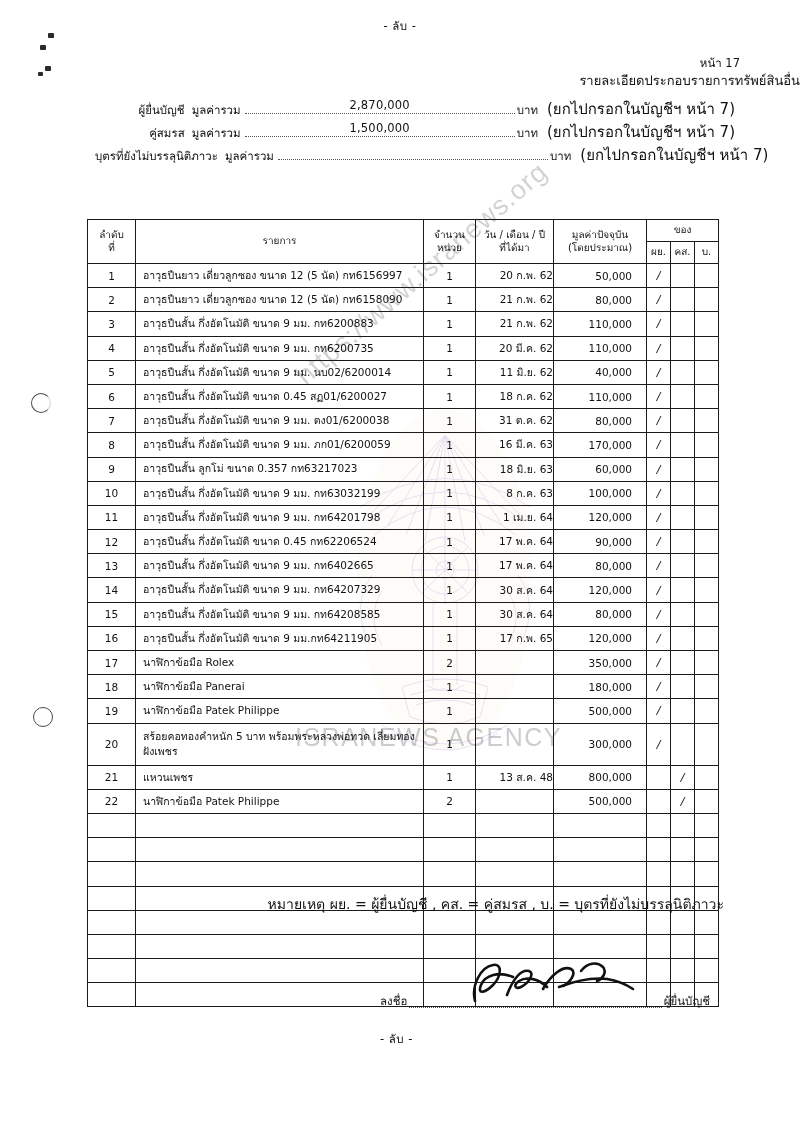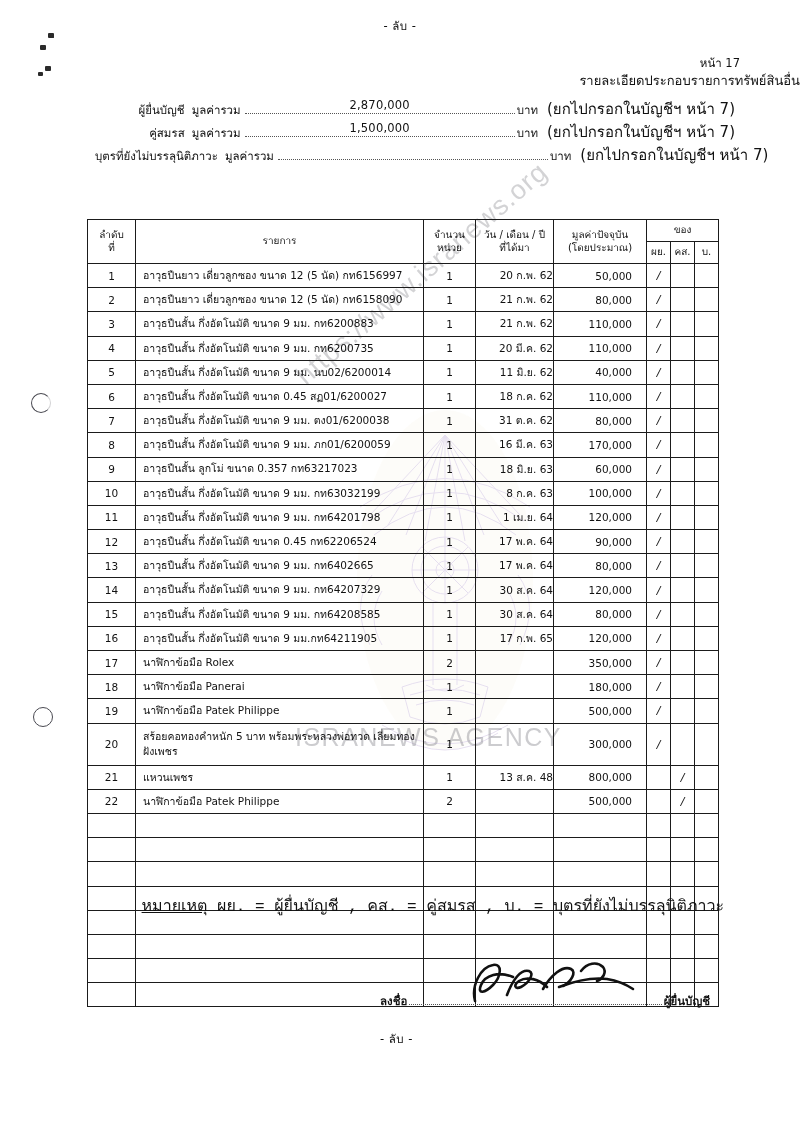--- a/index.html
+++ b/index.html
@@ -168,42 +168,40 @@
   tbody td.c-qty  { text-align: center; }
   tbody td.c-date { text-align: right; }
   tbody td.c-val  { text-align: right; padding-right: 14px; }
   tbody td.c-mark { text-align: center; font-style: italic; font-size: 11px; }
   tr.tall { height: 42px; }
 
   
   .note-line {
     position: absolute;
     right: 76px; top: 893px;
-    font-size: 16px;
+    font-size: 14px;
     white-space: nowrap;
-    font-family: Liberation Mono, monospace;
   }
   .note-line .ul { text-decoration: underline; }
   .foot-star {
     position: absolute;
     left: 84px; top: 911px;
     width: 640px;
     font-size: 10px;
     line-height: 1.55;
   }
 
   
   .sig-block {
     position: absolute;
     left: 380px; top: 992px;
     width: 330px;
     display: flex;
-    align-items: flex-start;
+    align-items: center;
     font-size: 11.5px;
-    font-weight: bold;
   }
   .sig-word { white-space: nowrap; }
   .sig-dots {
     flex: 1;
     border-bottom: 1.4px dotted #555;
     height: 13px;
     margin: 0 2px;
   }
   .sig-role { white-space: nowrap; }
   .sig-ink {

